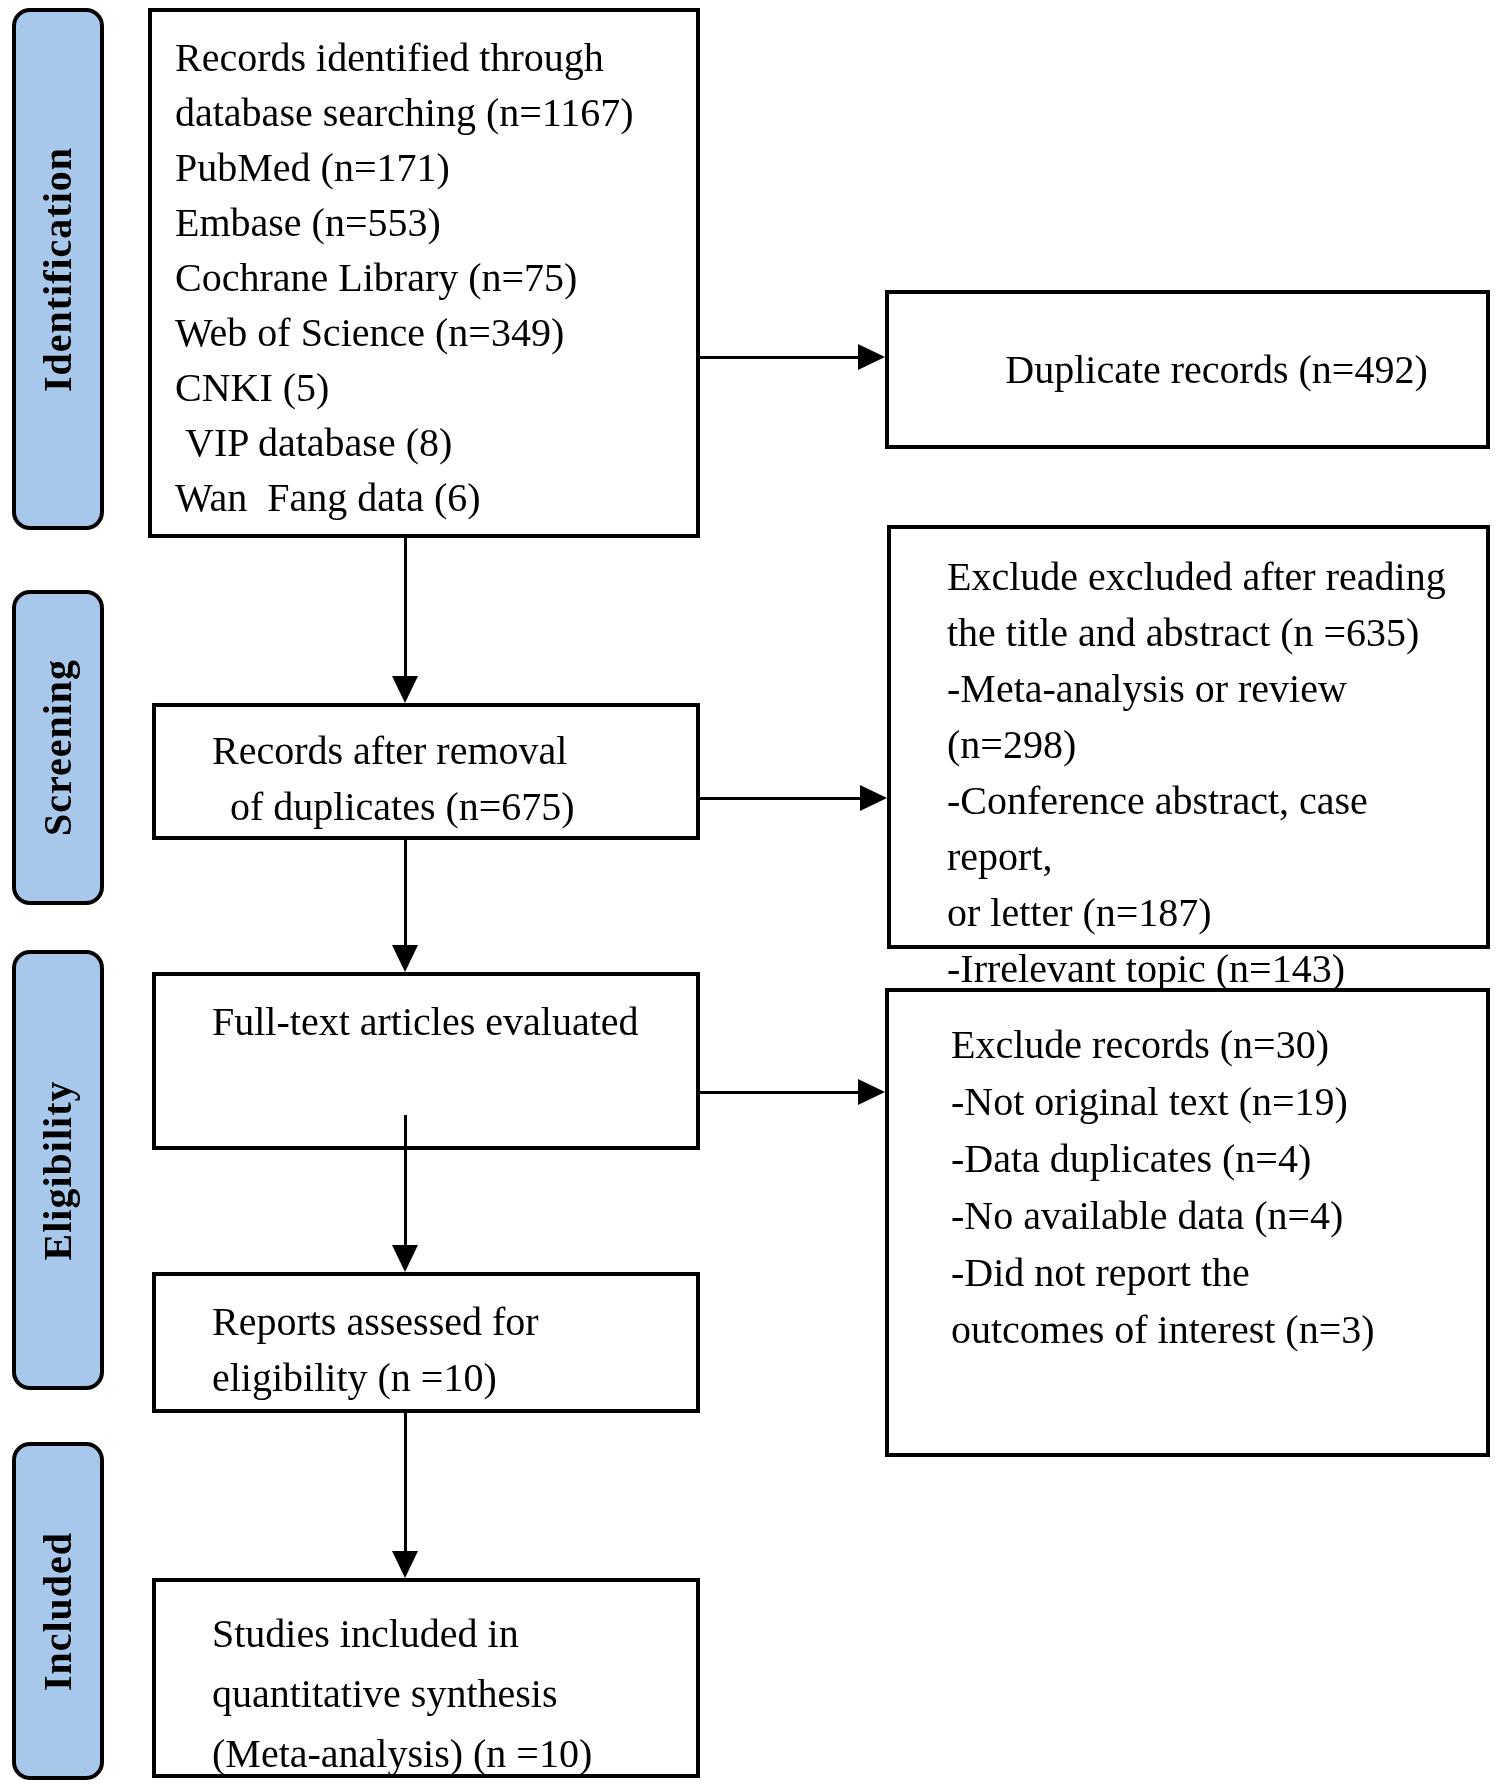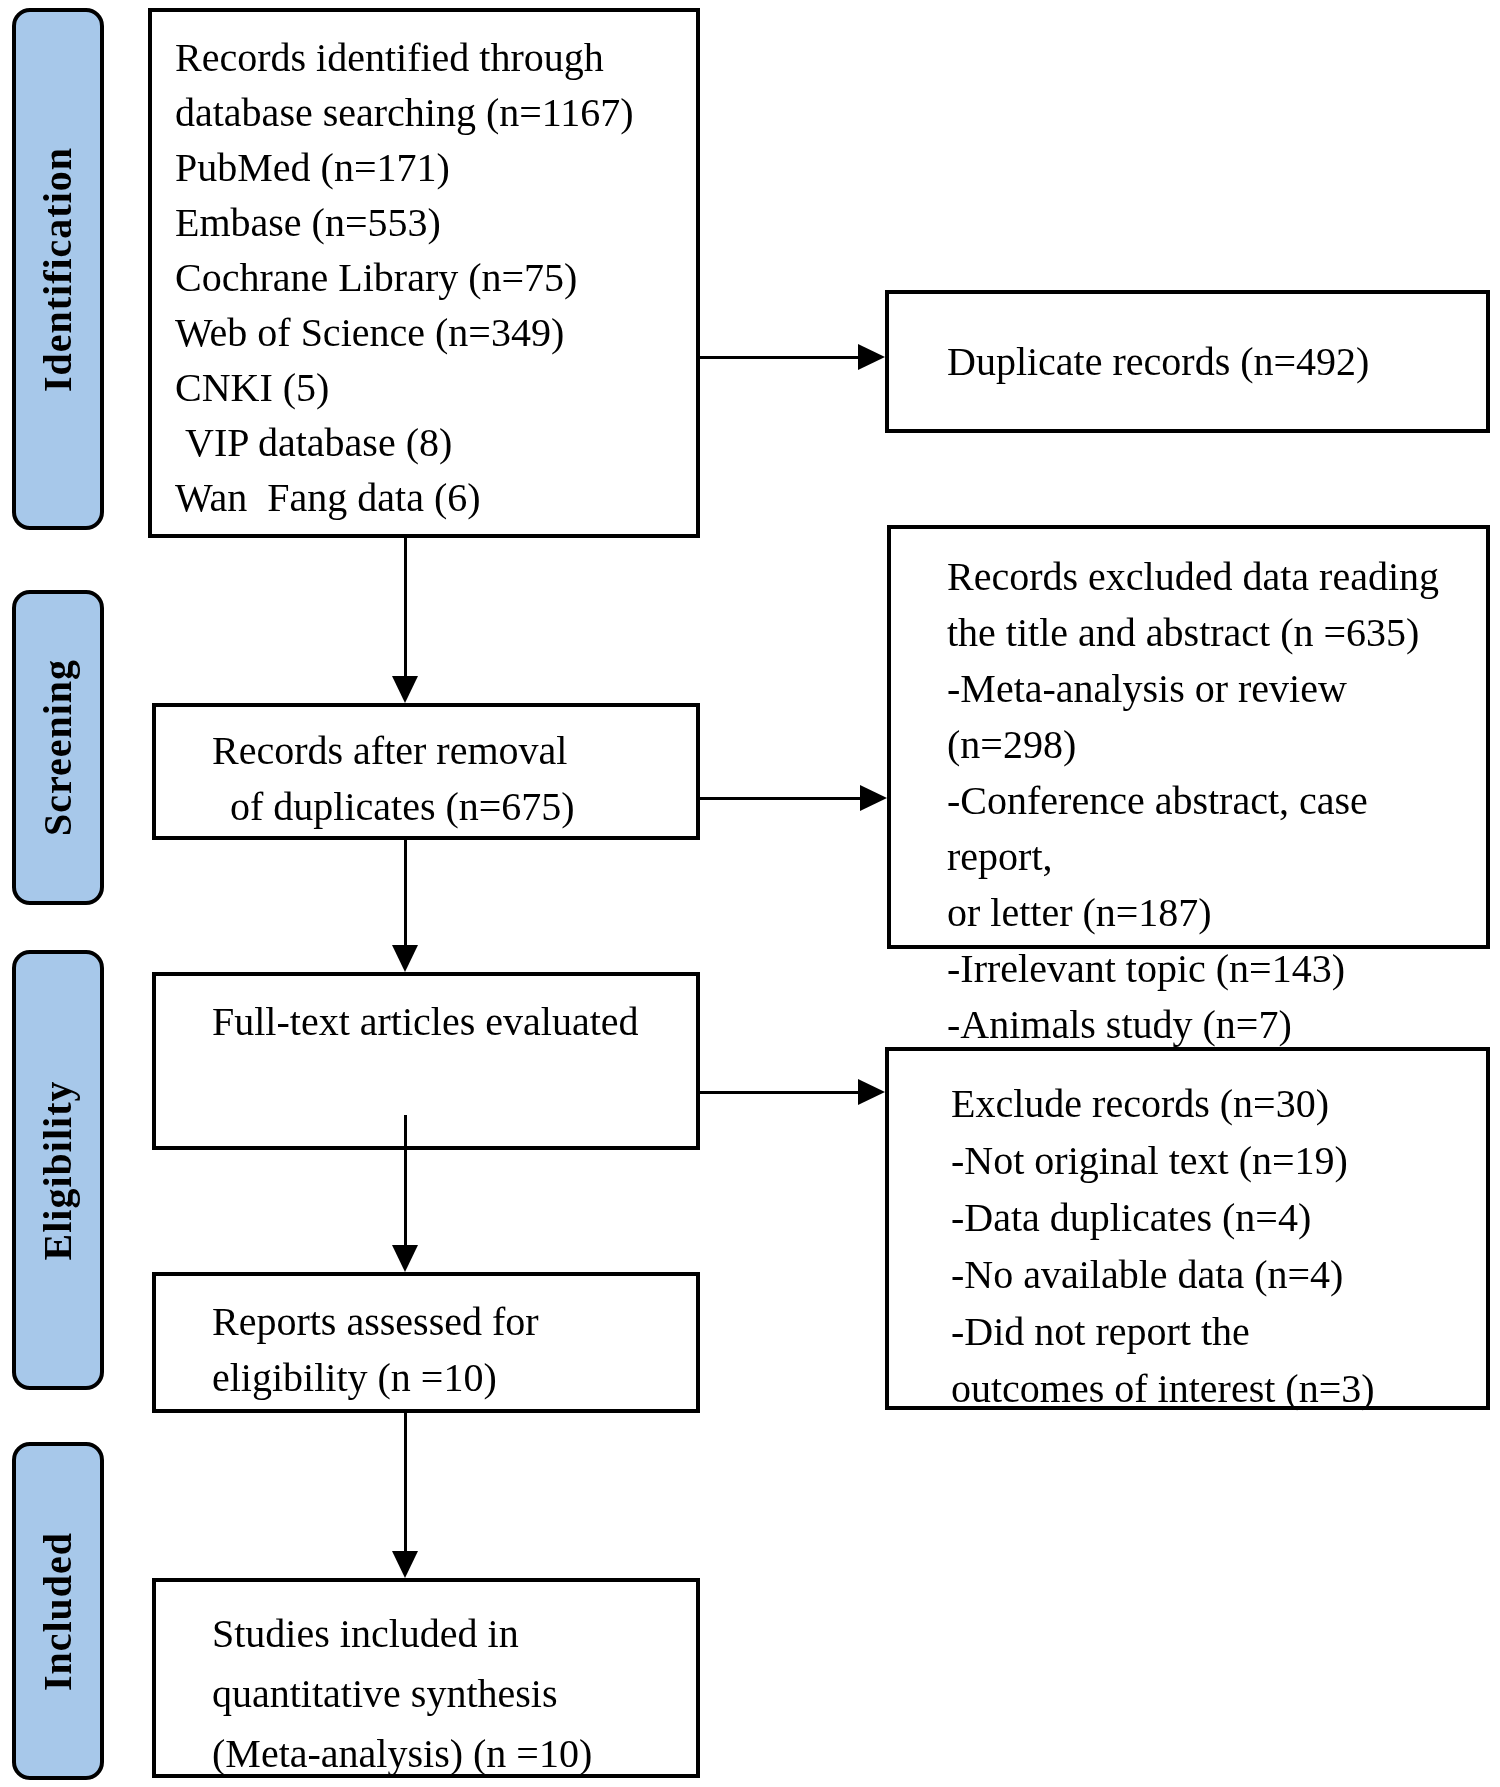--- a/index.html
+++ b/index.html
@@ -49,24 +49,24 @@
   #box-records-identified .line{line-height:55px;}
   #box-records-after-removal{left:152px;top:703px;width:548px;height:137px;padding:16px 8px 16px 56px;}
   #box-records-after-removal .line{line-height:56px;}
   #box-fulltext{left:152px;top:972px;width:548px;height:178px;padding:18px 8px 0 56px;}
   #box-fulltext .line{line-height:56px;}
   #box-reports-assessed{left:152px;top:1272px;width:548px;height:141px;padding:18px 20px 0 56px;}
   #box-reports-assessed .line{line-height:56px;}
   #box-studies-included{left:152px;top:1578px;width:548px;height:200px;padding:22px 8px 0 56px;}
   #box-studies-included .line{line-height:60px;}
 
-  #box-duplicate-records{left:885px;top:290px;width:605px;height:143px;display:flex;align-items:center;padding-left:58px;}
+  #box-duplicate-records{left:885px;top:290px;width:605px;height:159px;display:flex;align-items:center;padding-left:58px;justify-content:center;}
   #box-records-excluded{left:887px;top:525px;width:603px;height:424px;padding:20px 6px 0 56px;}
   #box-records-excluded .line{line-height:56px;}
-  #box-exclude-records{left:885px;top:1047px;width:605px;height:363px;padding:24px 6px 2px 62px;}
+  #box-exclude-records{left:885px;top:988px;width:605px;height:469px;padding:24px 6px 2px 62px;}
   #box-exclude-records .line{line-height:57px;}
 
   .ind{padding-left:18px;}
   .ind-sm{padding-left:10px;}
 
   
   .vline{position:absolute;width:3px;background:#000;}
   .hline{position:absolute;height:3px;background:#000;}
   .head-down{
     position:absolute;width:0;height:0;
@@ -129,21 +129,21 @@
     <div class="line">Studies included in</div>
     <div class="line">quantitative synthesis</div>
     <div class="line">(Meta-analysis) (n =10)</div>
   </div>
 
   <div class="fbox" id="box-duplicate-records" style="background: rgb(255, 255, 255); border-color: rgb(0, 0, 0);">
     <div class="line">Duplicate records (n=492)</div>
   </div>
 
   <div class="fbox" id="box-records-excluded" style="background: rgb(255, 255, 255); border-color: rgb(0, 0, 0);">
-    <div class="line">Records excluded data reading</div>
+    <div class="line">Exclude excluded after reading</div>
     <div class="line">the title and abstract (n =635)</div>
     <div class="line">-Meta-analysis or review (n=298)</div>
     <div class="line">-Conference abstract, case report,</div>
     <div class="line">or letter (n=187)</div>
     <div class="line">-Irrelevant topic (n=143)</div>
     <div class="line">-Animals study (n=7)</div>
   </div>
 
   <div class="fbox" id="box-exclude-records" style="background: rgb(255, 255, 255); border-color: rgb(0, 0, 0);">
     <div class="line">Exclude records (n=30)</div>

